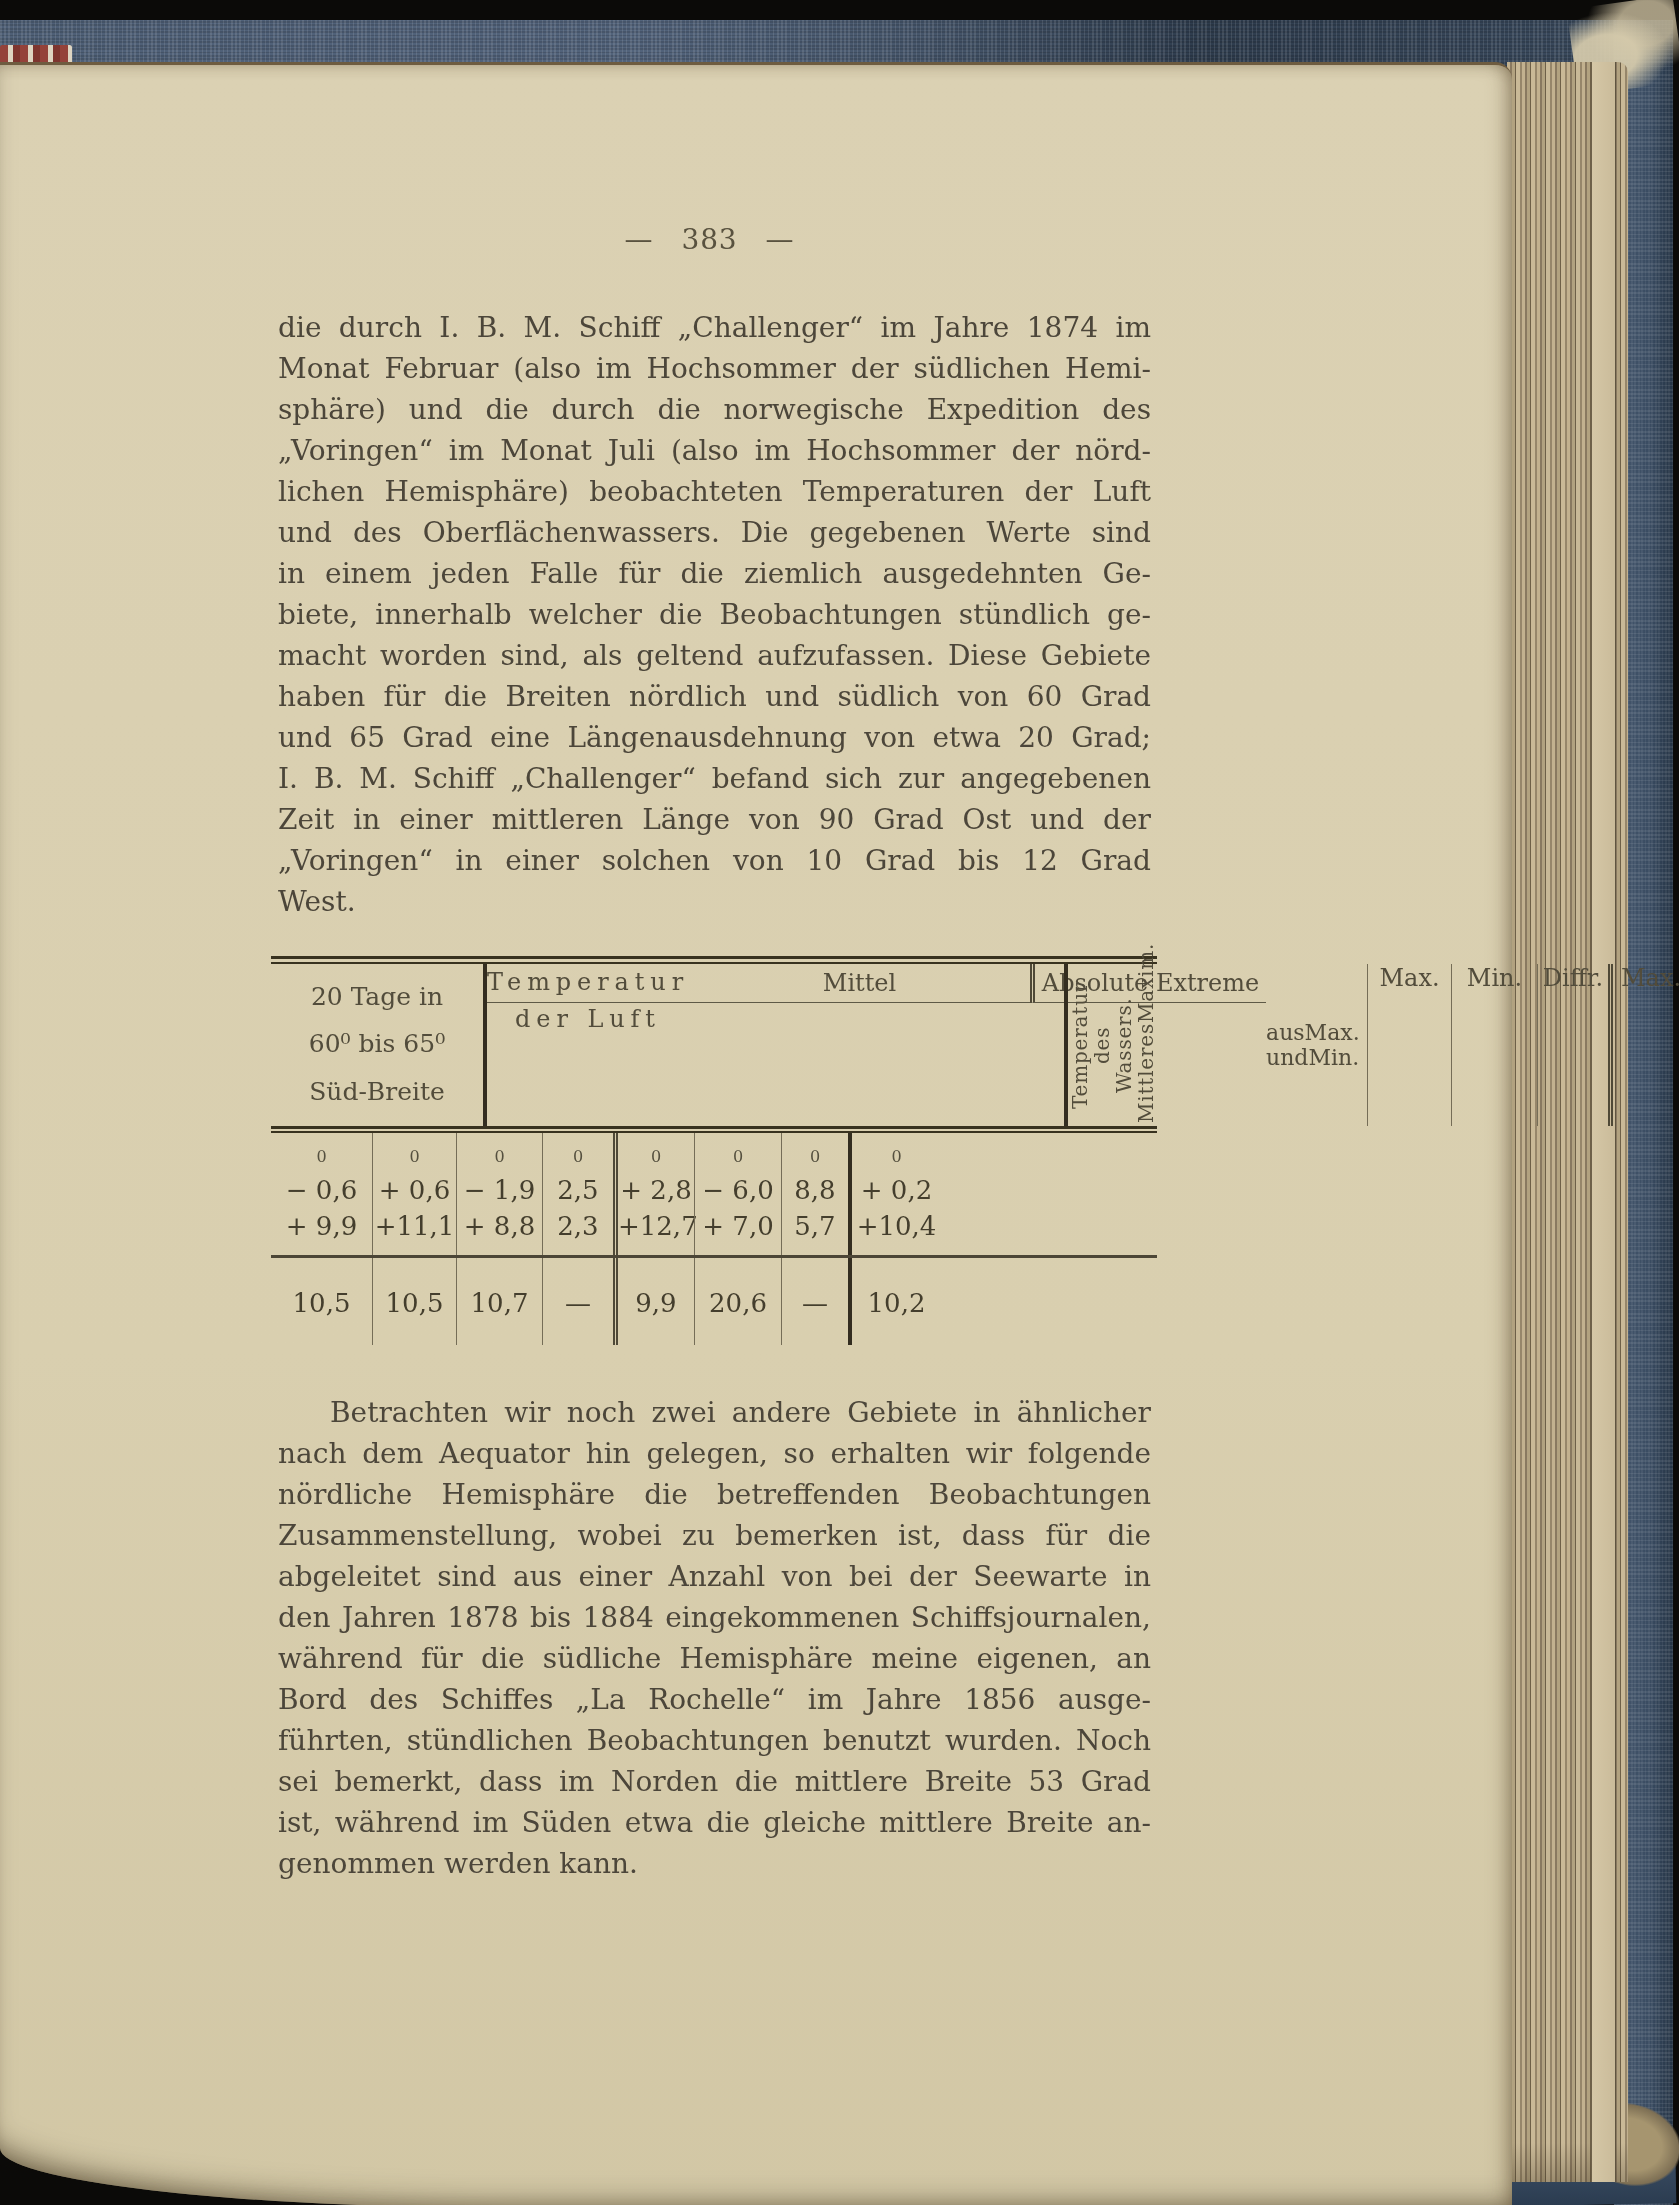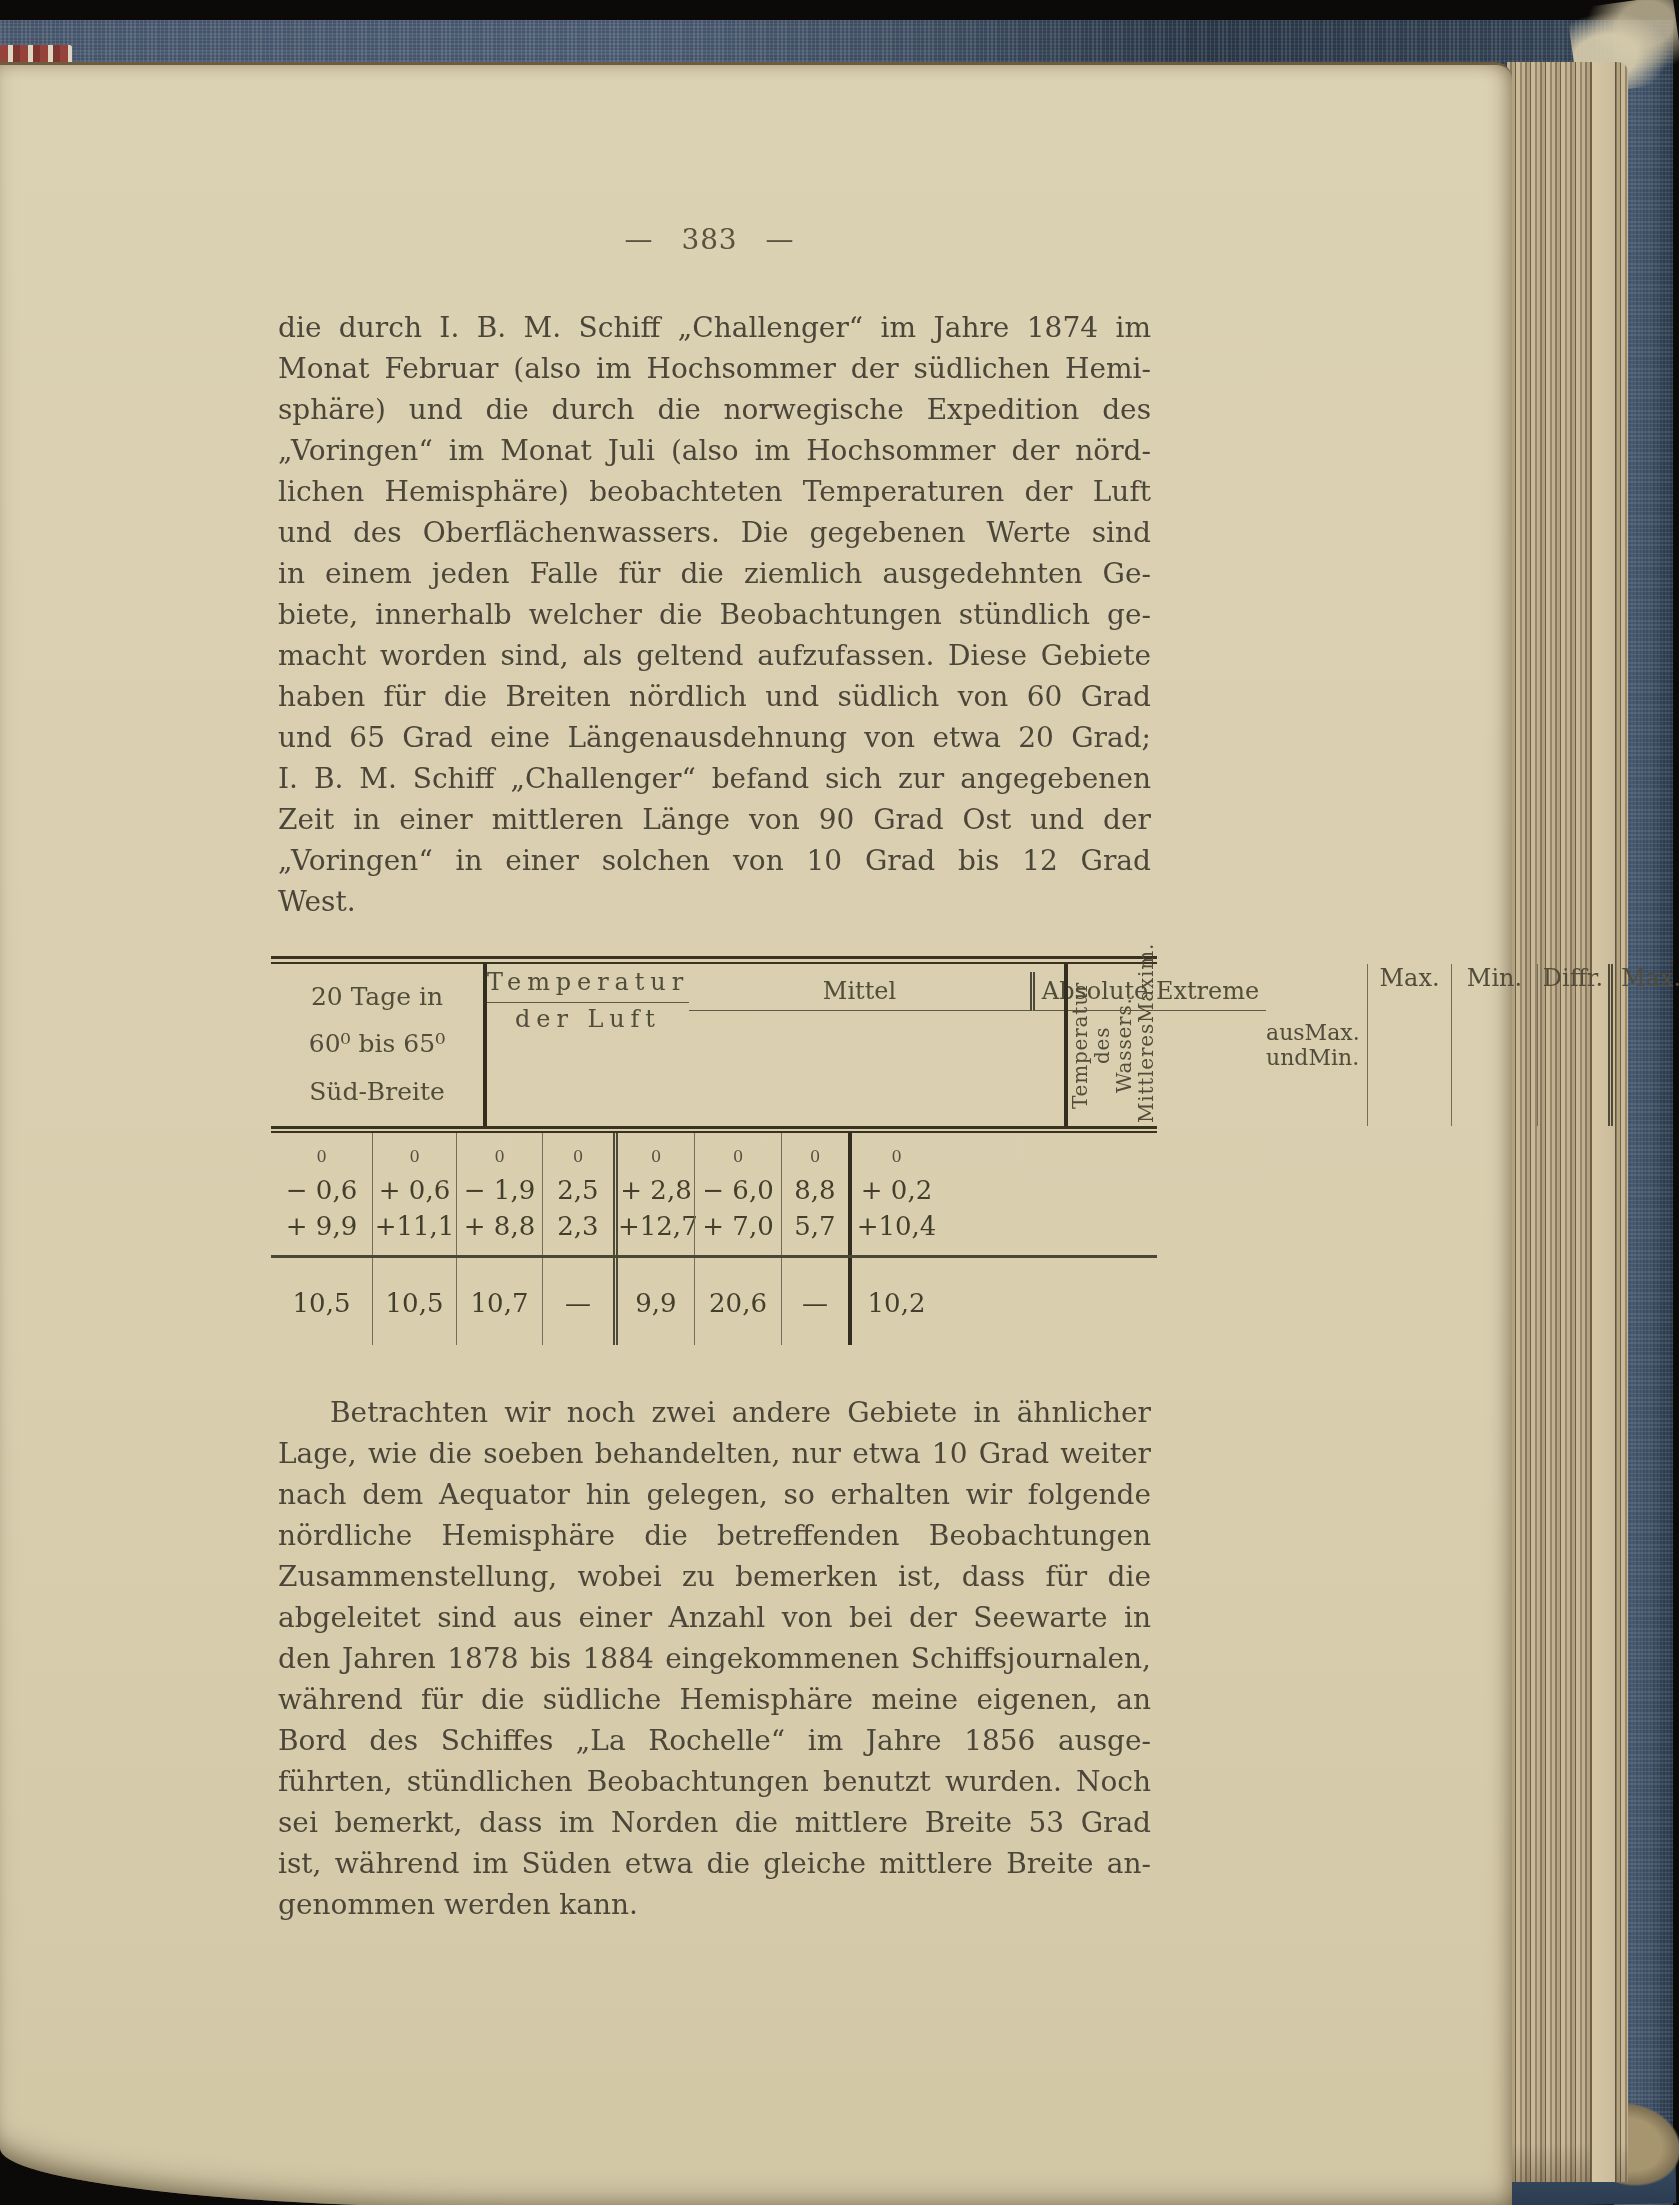--- a/index.html
+++ b/index.html
@@ -90,21 +90,21 @@
   .stub{
     width:216px;border-right:4.2px solid #332d20;
     display:flex;flex-direction:column;justify-content:space-between;
     align-items:center;padding:18.5px 0 20px;font-size:25px;color:#524c3b;
   }
   .air{width:577px;display:flex;flex-direction:row;}
   .air-title{
     height:39px;line-height:37px;text-align:center;letter-spacing:5.9px;
     border-bottom:1.7px solid #5e5946;font-size:24px;color:#524c3b;
   }
-  .subrow{display:flex;height:39px;margin-top:8px;}
+  .subrow{display:flex;height:39px;}
   .sub{border-bottom:1.7px solid #5e5946;line-height:38px;text-align:center;font-size:24px;color:#524c3b;}
   .sub.mittel{width:341px;}
   .sub.abs{width:236px;border-left:5px double #4f4937;}
   .colheads{flex:1;display:flex;font-size:24px;color:#524c3b;}
   .ch{display:flex;align-items:flex-start;justify-content:center;}
   .ch1{width:101px;flex-direction:column;font-size:22px;line-height:25px;}
   .ch2{width:84px;}.ch3{width:86px;}.ch4{width:71px;}
   .ch5{width:81px;}.ch6{width:87px;}.ch7{width:67px;}
   .ch2,.ch3,.ch4,.ch6,.ch7{border-left:1.7px solid #756d57;}
   .ch5{border-left:5px double #4f4937;}
@@ -164,21 +164,20 @@
         <div class="line">haben für die Breiten nördlich und südlich von 60 Grad</div>
         <div class="line">und 65 Grad eine Längenausdehnung von etwa 20 Grad;</div>
         <div class="line">I. B. M. Schiff „Challenger“ befand sich zur angegebenen</div>
         <div class="line">Zeit in einer mittleren Länge von 90 Grad Ost und der</div>
         <div class="line">„Voringen“ in einer solchen von 10 Grad bis 12 Grad</div>
         <div class="line end">West.</div>
       </div>
 
       <div class="para p2">
         <div class="line indent">Betrachten wir noch zwei andere Gebiete in ähnlicher</div>
-        <div class="line">Lage, wie die soeben behandelten, nur etwa 10 Grad weiter</div>
         <div class="line">nach dem Aequator hin gelegen, so erhalten wir folgende</div>
         <div class="line">nördliche Hemisphäre die betreffenden Beobachtungen</div>
         <div class="line">Zusammenstellung, wobei zu bemerken ist, dass für die</div>
         <div class="line">abgeleitet sind aus einer Anzahl von bei der Seewarte in</div>
         <div class="line">den Jahren 1878 bis 1884 eingekommenen Schiffsjournalen,</div>
         <div class="line">während für die südliche Hemisphäre meine eigenen, an</div>
         <div class="line">Bord des Schiffes „La Rochelle“ im Jahre 1856 ausge-</div>
         <div class="line">führten, stündlichen Beobachtungen benutzt wurden. Noch</div>
         <div class="line">sei bemerkt, dass im Norden die mittlere Breite 53 Grad</div>
         <div class="line">ist, während im Süden etwa die gleiche mittlere Breite an-</div>

